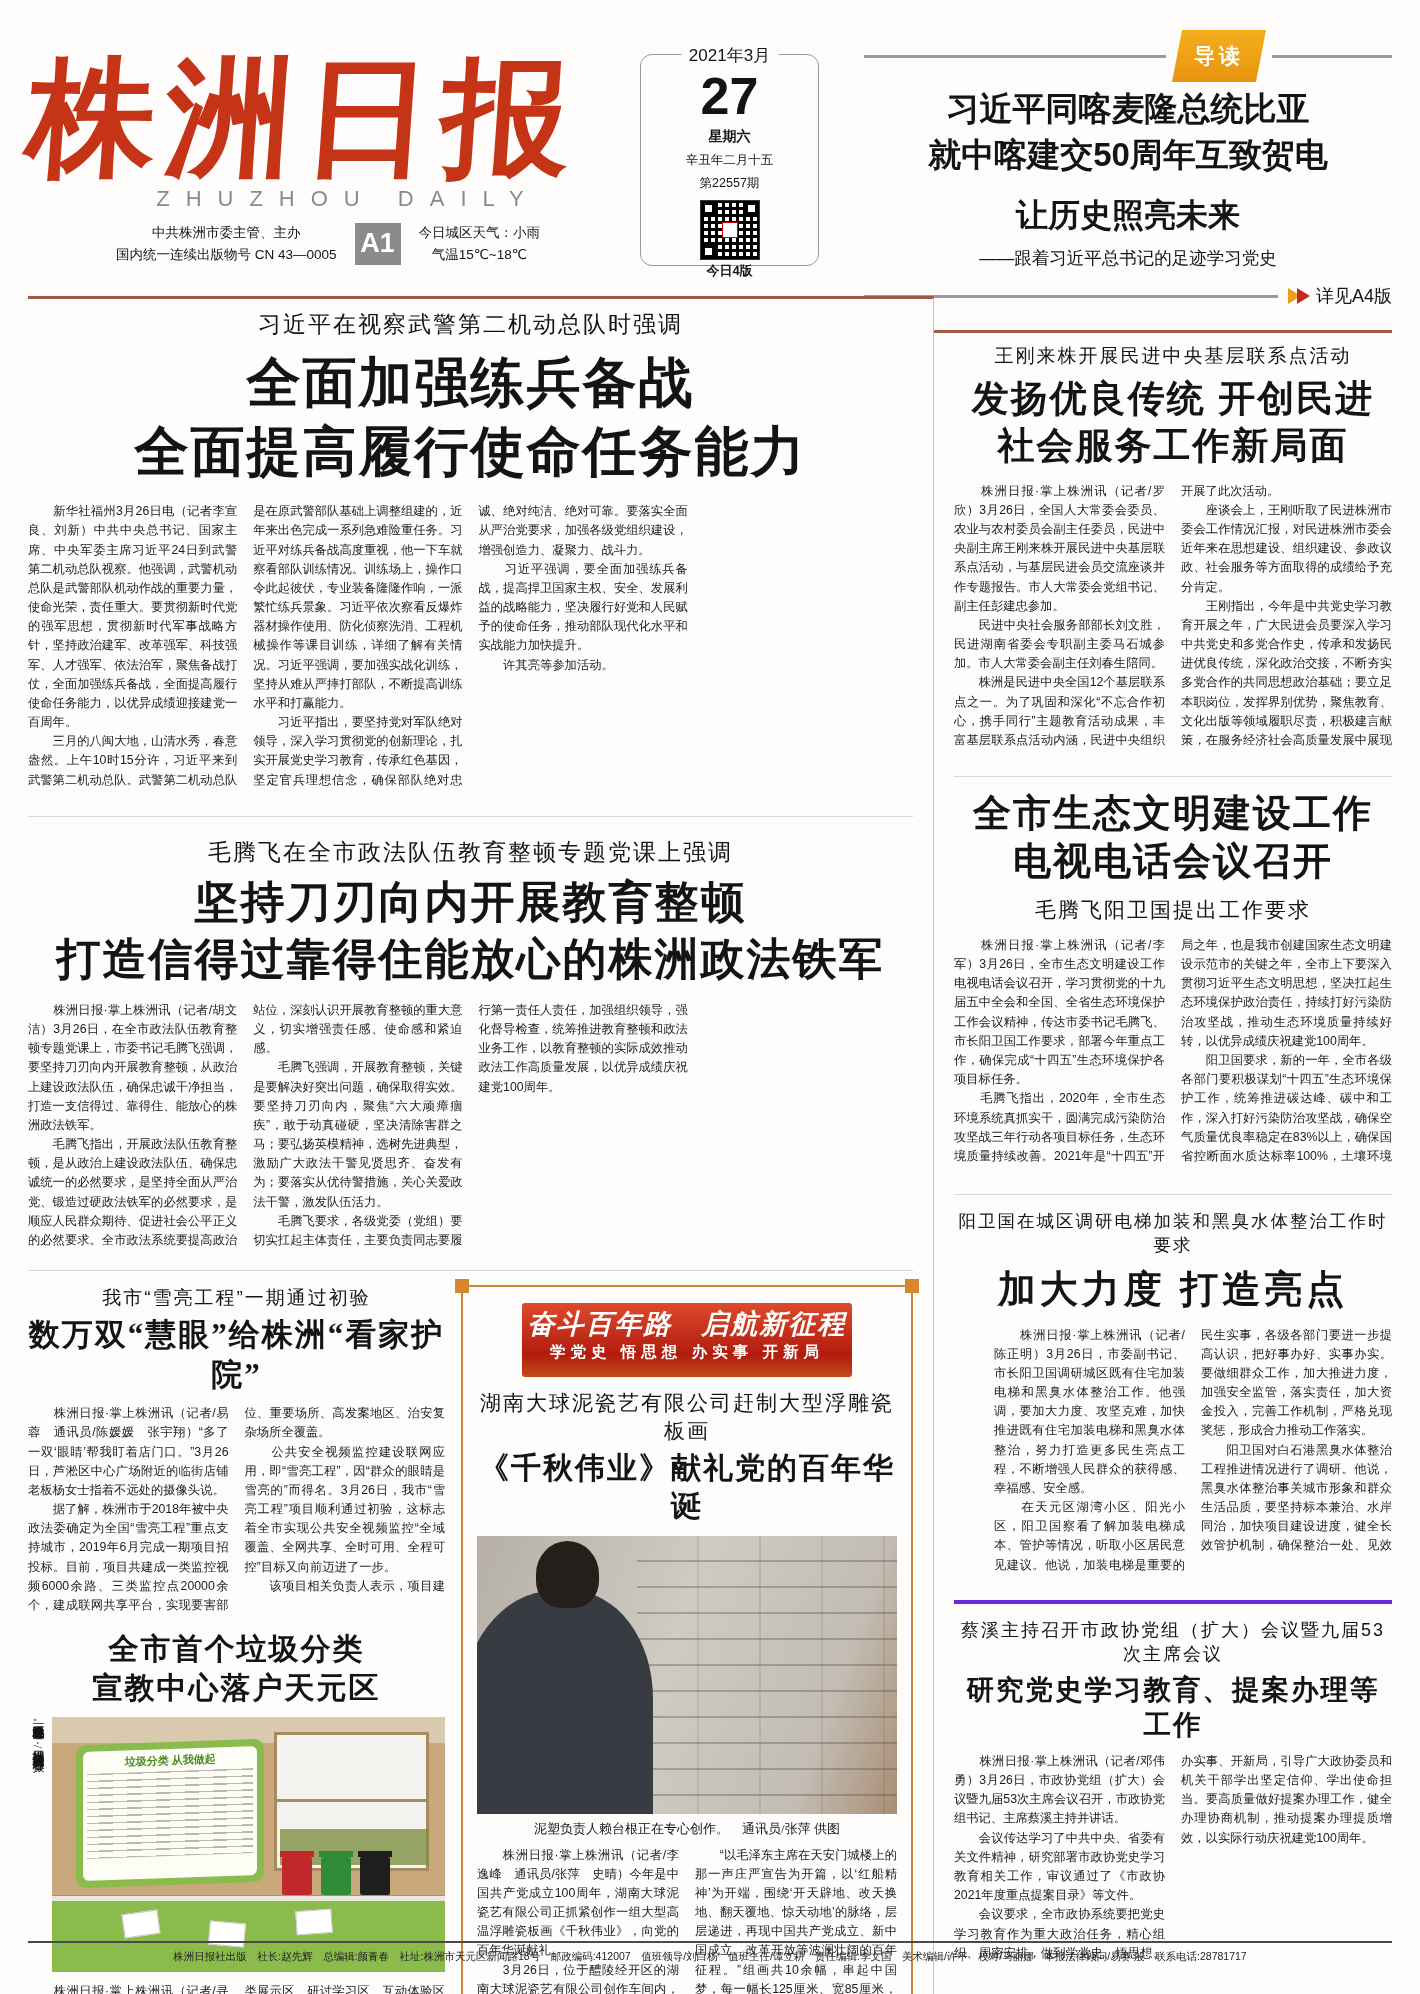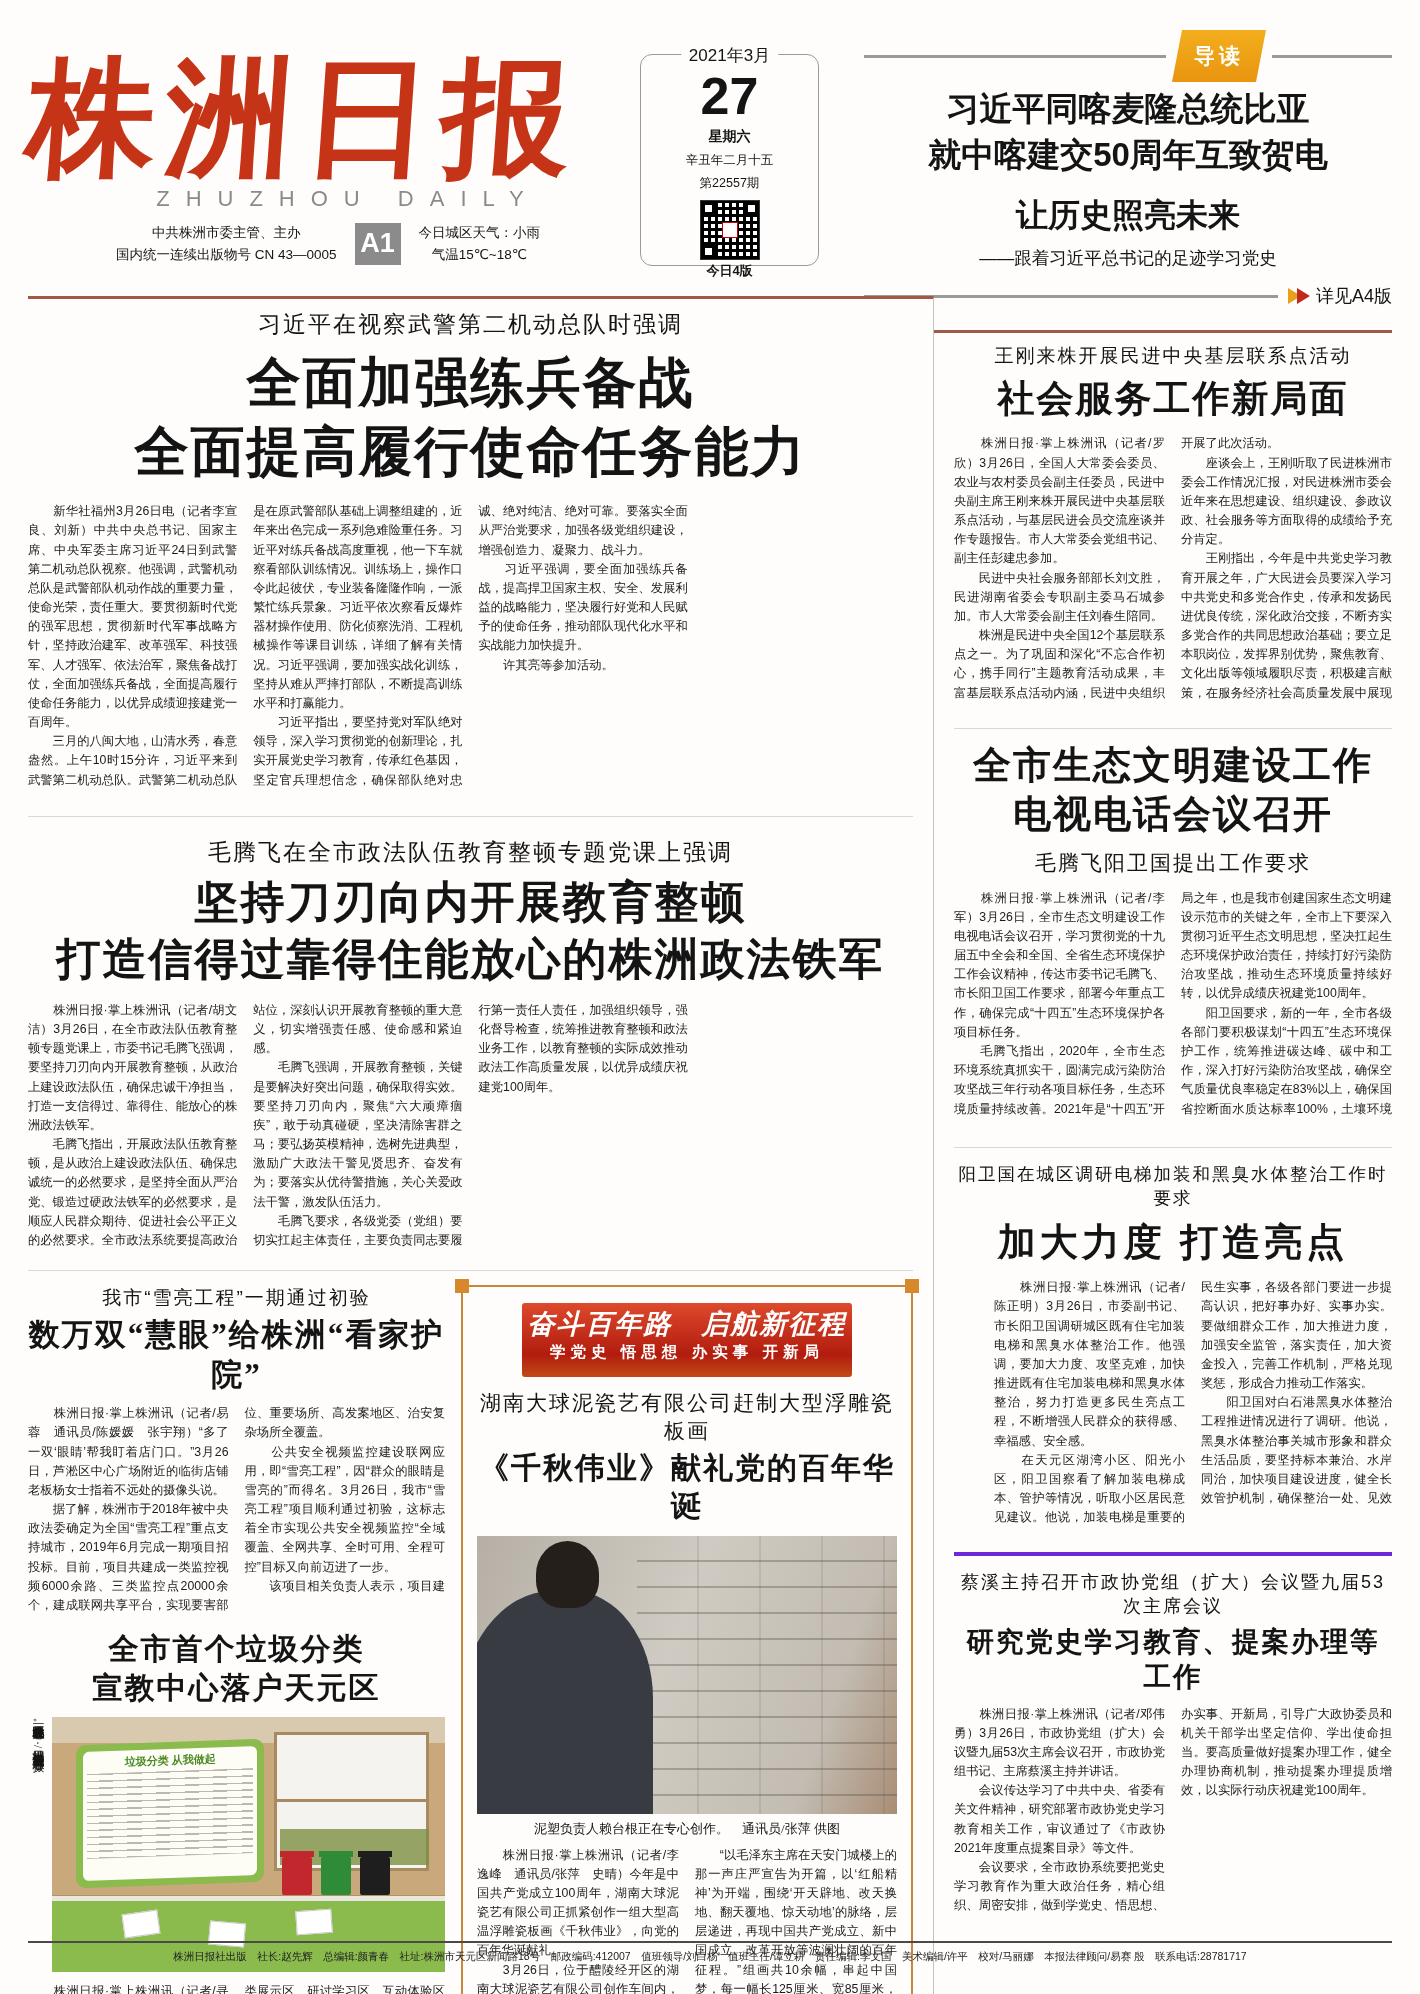--- a/index.html
+++ b/index.html
@@ -305,20 +305,21 @@
 　　该组作品计划于今年5月1日之前完成烧制，之后将在株洲、长沙、北京等城市巡展，近距离向市民展示这组红色题材艺术精品的魅力。</div>
         </section>
       </div>
     </div>
 
     <div class="right-zone">
 
       <section class="story-e">
         <div class="kicker small">王刚来株开展民进中央基层联系点活动</div>
         <div class="headline">
+          <div>发扬优良传统  开创民进</div>
           <div>社会服务工作新局面</div>
         </div>
         <div class="body-text cols2">　　株洲日报·掌上株洲讯（记者/罗欣）3月26日，全国人大常委会委员、农业与农村委员会副主任委员，民进中央副主席王刚来株开展民进中央基层联系点活动，与基层民进会员交流座谈并作专题报告。市人大常委会党组书记、副主任彭建忠参加。
 　　民进中央社会服务部部长刘文胜，民进湖南省委会专职副主委马石城参加。市人大常委会副主任刘春生陪同。
 　　株洲是民进中央全国12个基层联系点之一。为了巩固和深化“不忘合作初心，携手同行”主题教育活动成果，丰富基层联系点活动内涵，民进中央组织开展了此次活动。
 　　座谈会上，王刚听取了民进株洲市委会工作情况汇报，对民进株洲市委会近年来在思想建设、组织建设、参政议政、社会服务等方面取得的成绩给予充分肯定。
 　　王刚指出，今年是中共党史学习教育开展之年，广大民进会员要深入学习中共党史和多党合作史，传承和发扬民进优良传统，深化政治交接，不断夯实多党合作的共同思想政治基础；要立足本职岗位，发挥界别优势，聚焦教育、文化出版等领域履职尽责，积极建言献策，在服务经济社会高质量发展中展现新作为，开创民进社会服务工作新局面。
 　　活动中，王刚一行还考察了基层民进会员企业，并与民进市委会机关干部、基层组织负责人等进行了深入交流。五年来，民进株洲市委会荣获全国、全省先进集体多项。</div>
       </section>
 

